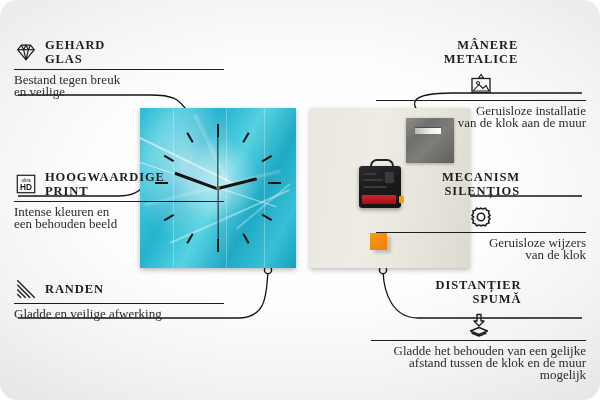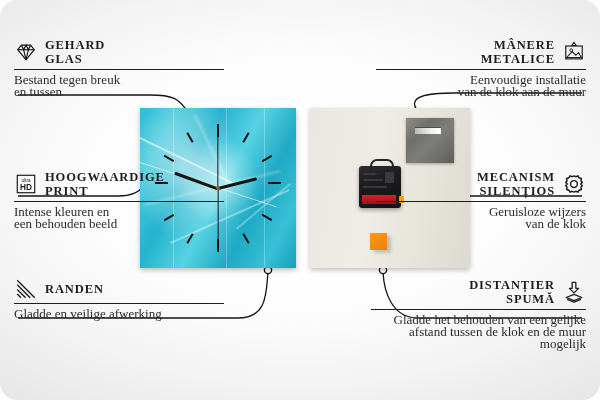--- a/index.html
+++ b/index.html
@@ -91,21 +91,21 @@
   .feat .head{display:flex;align-items:center;gap:7px;}
   .feat .title{
     font-size:12.5px;letter-spacing:.9px;color:#1d1d1d;line-height:14px;font-weight:700;
     text-transform:uppercase;
   }
   .feat .rule{height:1px;background:#1d1d1d;margin:3px 0 4px 0;}
   .feat .desc{font-size:13px;color:#2b2b2b;line-height:12.2px;}
   .feat.left .head{justify-content:flex-start;}
   .feat.left .title{text-align:left;}
   .feat.left .desc{text-align:left;}
-  .feat.right .head{justify-content:flex-end;}
+  .feat.right .head{justify-content:flex-end;flex-direction:column;}
   .feat.right .title{text-align:right;}
   .feat.right .desc{text-align:right;}
   .ico{width:24px;height:22px;flex:0 0 24px;display:block;}
 
   .f-glas{left:14px;top:38px;}
   .f-print{left:14px;top:170px;}
   .f-edge{left:14px;top:278px;}
   .f-hand{right:14px;top:38px;width:210px;}
   .f-mech{right:14px;top:170px;width:210px;}
   .f-spum{right:14px;top:278px;width:215px;}
@@ -205,21 +205,21 @@
         </g>
       </svg>
       <div class="title">
         <div>GEHARD</div>
         <div>GLAS</div>
       </div>
     </div>
     <div class="rule"></div>
     <div class="desc">
       <div>Bestand tegen breuk</div>
-      <div>en tussen</div>
+      <div>en veilige</div>
     </div>
   </div>
 
   <div class="feat left f-print">
     <div class="head">
       <svg class="ico" viewBox="0 0 24 24">
         <rect x="2.5" y="2.5" width="19" height="19" fill="none" stroke="#1d1d1d" stroke-width="1.3"></rect>
         <text x="12" y="10" font-family="Liberation Sans, sans-serif" font-size="5" text-anchor="middle" fill="#1d1d1d">ultra</text>
         <text x="12" y="19" font-family="Liberation Sans, sans-serif" font-size="9" font-weight="bold" text-anchor="middle" fill="#1d1d1d">HD</text>
       </svg>
@@ -263,21 +263,21 @@
       </div>
       <svg class="ico" viewBox="0 0 24 24">
         <path d="M12 1.5 L9.5 5 H14.5 Z" fill="none" stroke="#1d1d1d" stroke-width="1.1"></path>
         <rect x="3" y="5.5" width="18" height="14" fill="none" stroke="#1d1d1d" stroke-width="1.3"></rect>
         <circle cx="9" cy="10" r="1.5" fill="none" stroke="#1d1d1d" stroke-width="1"></circle>
         <path d="M4 18 L10 11.5 L14 15.5 L17 12.5 L20 18 Z" fill="none" stroke="#1d1d1d" stroke-width="1.1"></path>
       </svg>
     </div>
     <div class="rule"></div>
     <div class="desc">
-      <div>Eenvoudige installatie</div>
+      <div>Geruisloze installatie</div>
       <div>van de klok aan de muur</div>
     </div>
   </div>
 
   <div class="feat right f-mech">
     <div class="head">
       <div class="title">
         <div>MECANISM</div>
         <div>SILENȚIOS</div>
       </div>

